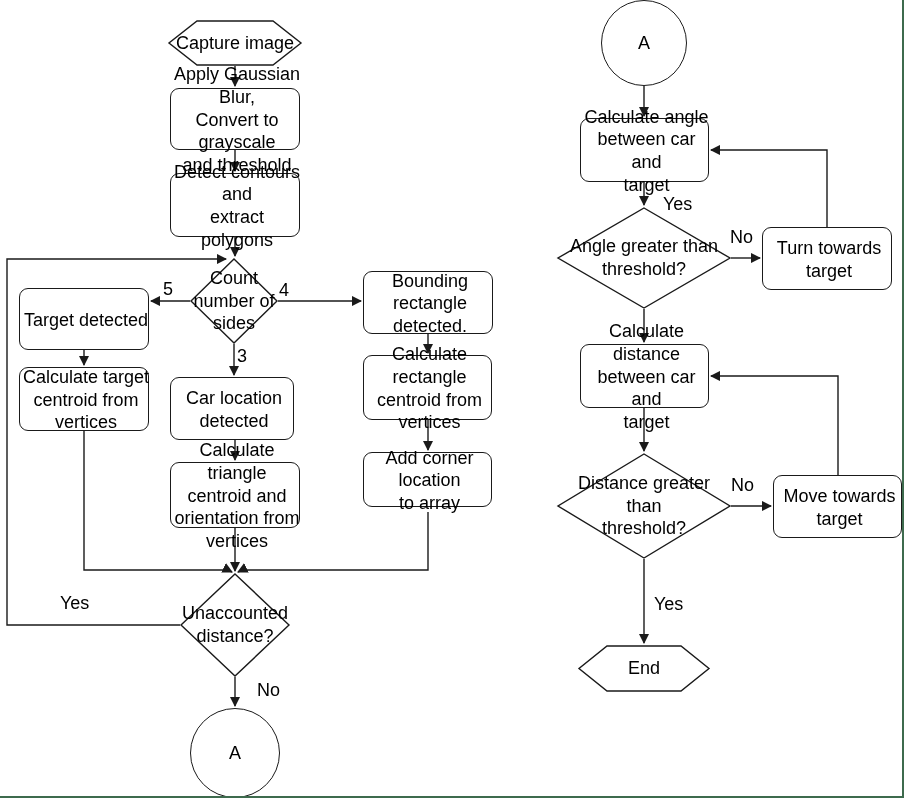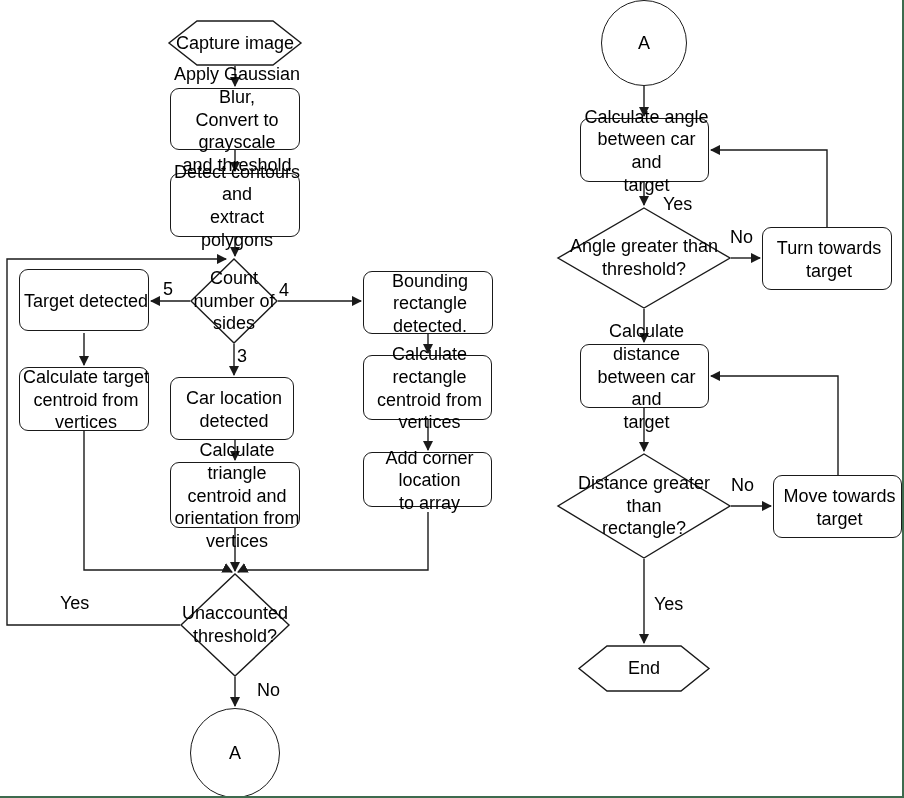--- a/index.html
+++ b/index.html
@@ -96,21 +96,21 @@
     <span class="lbl">Count
 number of
 sides</span>
   </div>
 
   <div class="node rect" style="left:170px;top:173px;width:130px;height:64px">
     <span class="lbl">Detect contours and
 extract polygons</span>
   </div>
 
-  <div class="node rect" style="left:19px;top:269px;width:130px;height:62px">
+  <div class="node rect" style="left:19px;top:288px;width:130px;height:62px">
     <span class="lbl">Target detected</span>
   </div>
 
   <div class="node rect" style="left:363px;top:271px;width:130px;height:63px">
     <span class="lbl">Bounding rectangle
 detected.</span>
   </div>
 
   <div class="node rect" style="left:19px;top:367px;width:130px;height:64px">
     <span class="lbl">Calculate target
@@ -138,21 +138,21 @@
   <div class="node rect" style="left:363px;top:452px;width:129px;height:55px">
     <span class="lbl">Add corner location
 to array</span>
   </div>
 
   <div class="node" style="left:180px;top:573px;width:110px;height:104px">
     <svg viewBox="0 0 110 104" preserveAspectRatio="none">
       <polygon points="55,1 109,52 55,103 1,52"></polygon>
     </svg>
     <span class="lbl">Unaccounted
-threshold?</span>
+distance?</span>
   </div>
 
   <div class="node circle" style="left:190px;top:708px;width:90px;height:90px">
     <span class="lbl">A</span>
   </div>
 
   <div class="elabel" style="left:163px;top:280px">5</div>
   <div class="elabel" style="left:279px;top:281px">4</div>
   <div class="elabel" style="left:237px;top:347px">3</div>
   <div class="elabel" style="left:60px;top:594px">Yes</div>
@@ -184,21 +184,21 @@
     <span class="lbl">Calculate distance
 between car and
 target</span>
   </div>
 
   <div class="node" style="left:557px;top:453px;width:174px;height:106px">
     <svg viewBox="0 0 174 106" preserveAspectRatio="none">
       <polygon points="87,1 173,53 87,105 1,53"></polygon>
     </svg>
     <span class="lbl">Distance greater than
-rectangle?</span>
+threshold?</span>
   </div>
 
   <div class="node rect" style="left:773px;top:475px;width:129px;height:63px">
     <span class="lbl">Move towards target</span>
   </div>
 
   <div class="node" style="left:578px;top:645px;width:132px;height:47px">
     <svg viewBox="0 0 132 47" preserveAspectRatio="none">
       <polygon points="29,1 103,1 131,23.5 103,46 29,46 1,23.5"></polygon>
     </svg>

